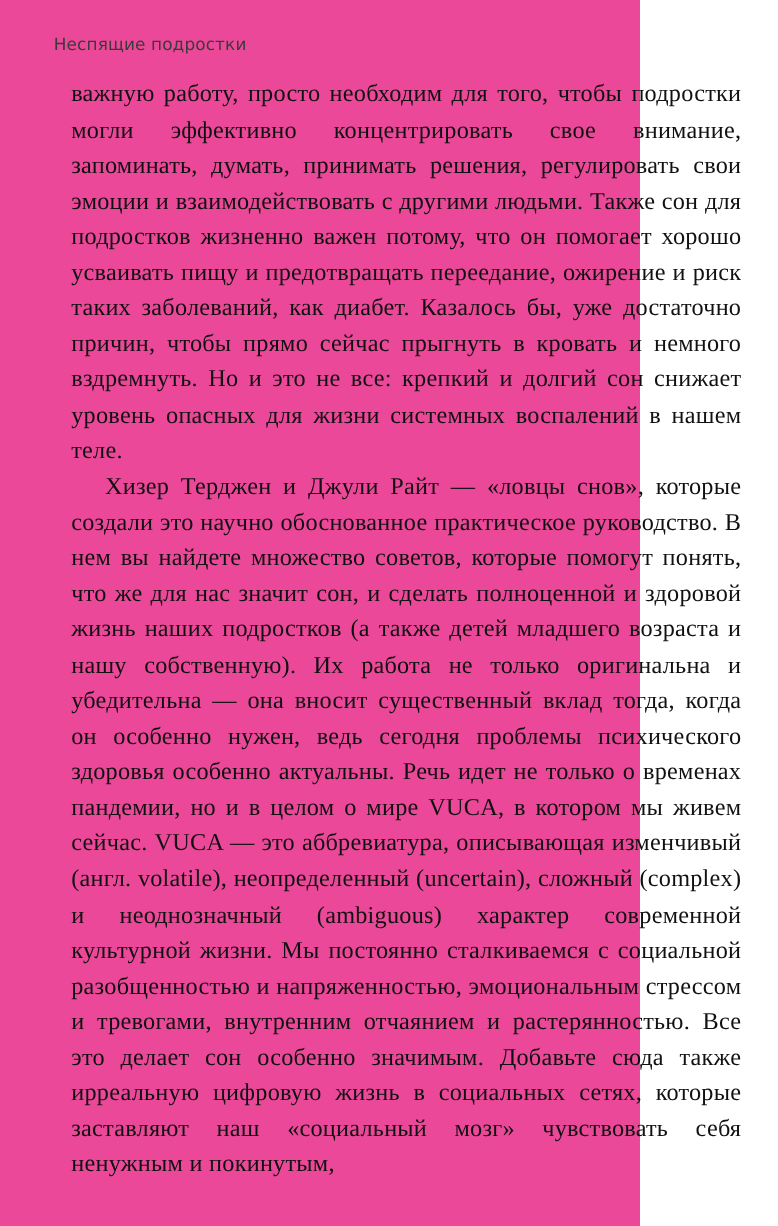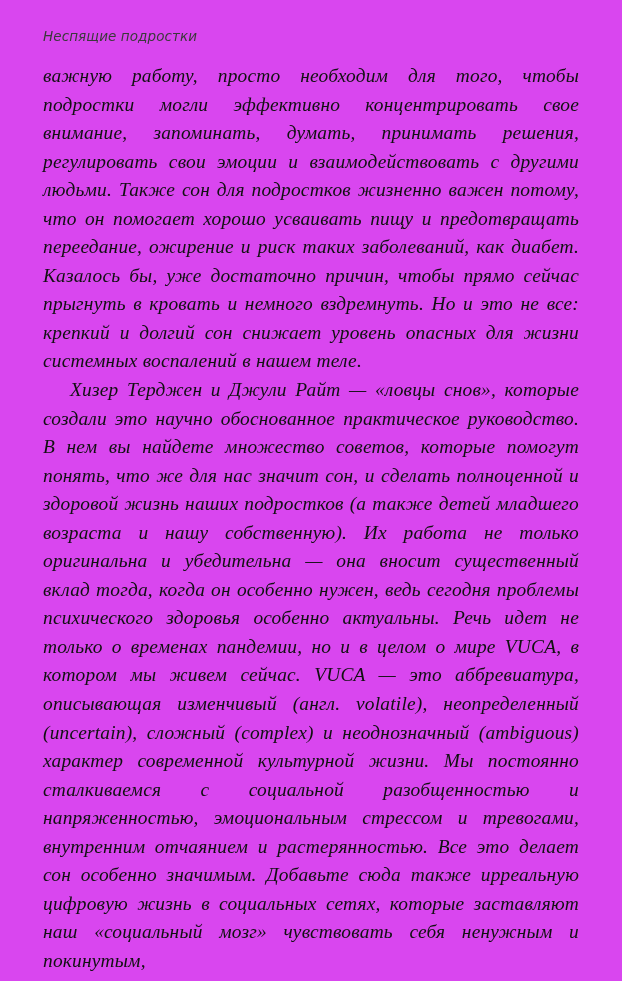--- a/index.html
+++ b/index.html
@@ -12,45 +12,44 @@
     width: 622px;
     height: 981px;
     overflow: hidden;
     font-family: "Liberation Serif", "DejaVu Serif", serif;
     color: #111111;
     -webkit-font-smoothing: antialiased;
   }
 
   .page {
     position: relative;
-    width: 622px;
+    width: 512px;
     height: 981px;
     box-sizing: border-box;
-    background: #d946ef;
-    font-style: italic;
+    background: #ec4899;
   }
 
   
   .running-head {
     position: absolute;
     left: 43px;
     top: 28px;
     width: 500px;
     font-family: "DejaVu Sans", "Liberation Sans", sans-serif;
     font-size: 13.5px;
     font-weight: 400;
     letter-spacing: 0.1px;
     color: #3a3a3a;
     white-space: nowrap;
   }
 
   
   .textblock {
     position: absolute;
-    left: 43px;
+    left: 57px;
     top: 62px;
     width: 536px;
   }
 
   .para {
     margin: 0;
     font-size: 19.4px;
     line-height: 28.55px;
     text-align: justify;
     text-justify: inter-word;

